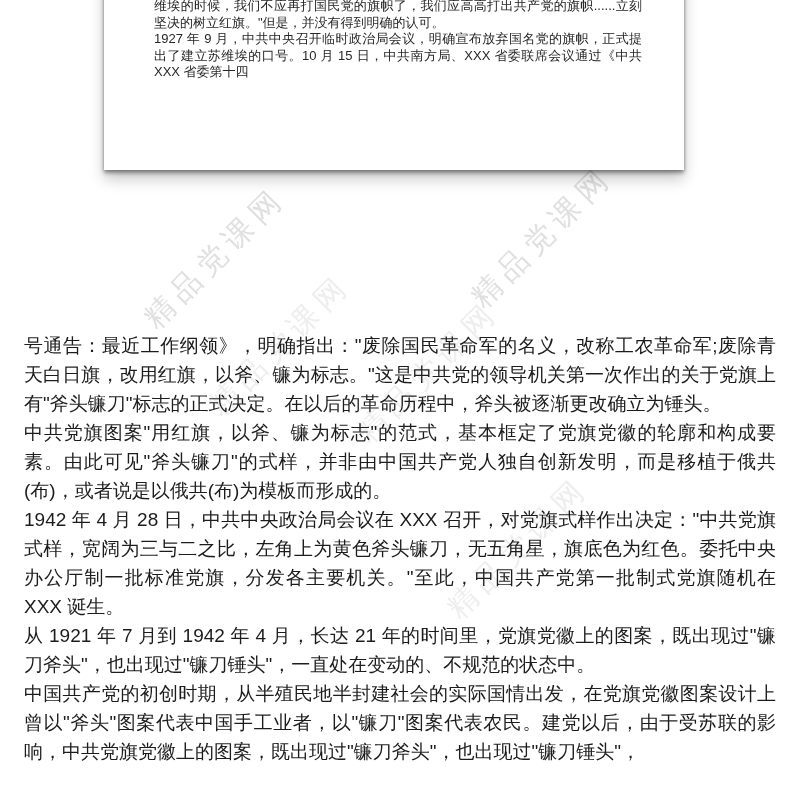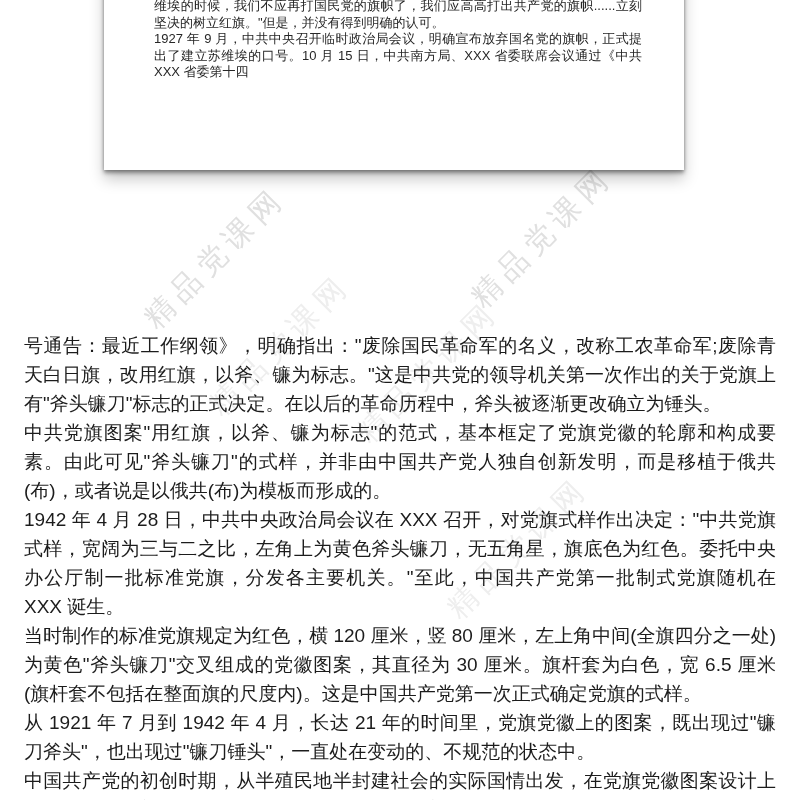--- a/index.html
+++ b/index.html
@@ -87,18 +87,17 @@
 
   <div class="page-preview">
     <p>维埃的时候，我们不应再打国民党的旗帜了，我们应高高打出共产党的旗帜......立刻坚决的树立红旗。"但是，并没有得到明确的认可。</p>
     <p>1927 年 9 月，中共中央召开临时政治局会议，明确宣布放弃国名党的旗帜，正式提出了建立苏维埃的口号。10 月 15 日，中共南方局、XXX 省委联席会议通过《中共 XXX 省委第十四</p>
   </div>
 
   <div class="document-body">
     <p>号通告：最近工作纲领》，明确指出："废除国民革命军的名义，改称工农革命军;废除青天白日旗，改用红旗，以斧、镰为标志。"这是中共党的领导机关第一次作出的关于党旗上有"斧头镰刀"标志的正式决定。在以后的革命历程中，斧头被逐渐更改确立为锤头。</p>
     <p>中共党旗图案"用红旗，以斧、镰为标志"的范式，基本框定了党旗党徽的轮廓和构成要素。由此可见"斧头镰刀"的式样，并非由中国共产党人独自创新发明，而是移植于俄共(布)，或者说是以俄共(布)为模板而形成的。</p>
     <p>1942 年 4 月 28 日，中共中央政治局会议在 XXX 召开，对党旗式样作出决定："中共党旗式样，宽阔为三与二之比，左角上为黄色斧头镰刀，无五角星，旗底色为红色。委托中央办公厅制一批标准党旗，分发各主要机关。"至此，中国共产党第一批制式党旗随机在 XXX 诞生。</p>
-    <p>当时制作的标准党旗规定为红色，横 120 厘米，竖 80 厘米，左上角中间(全旗四分之一处)为黄色"斧头镰刀"交叉组成的党徽图案，其直径为 30 厘米。旗杆套为白色，宽 6.5 厘米(旗杆套不包括在整面旗的尺度内)。这是中国共产党第一次正式确定党旗的式样。</p>
     <p>从 1921 年 7 月到 1942 年 4 月，长达 21 年的时间里，党旗党徽上的图案，既出现过"镰刀斧头"，也出现过"镰刀锤头"，一直处在变动的、不规范的状态中。</p>
     <p>中国共产党的初创时期，从半殖民地半封建社会的实际国情出发，在党旗党徽图案设计上曾以"斧头"图案代表中国手工业者，以"镰刀"图案代表农民。建党以后，由于受苏联的影响，中共党旗党徽上的图案，既出现过"镰刀斧头"，也出现过"镰刀锤头"，</p>
   </div>
 
 </div>
 
 </body></html>

